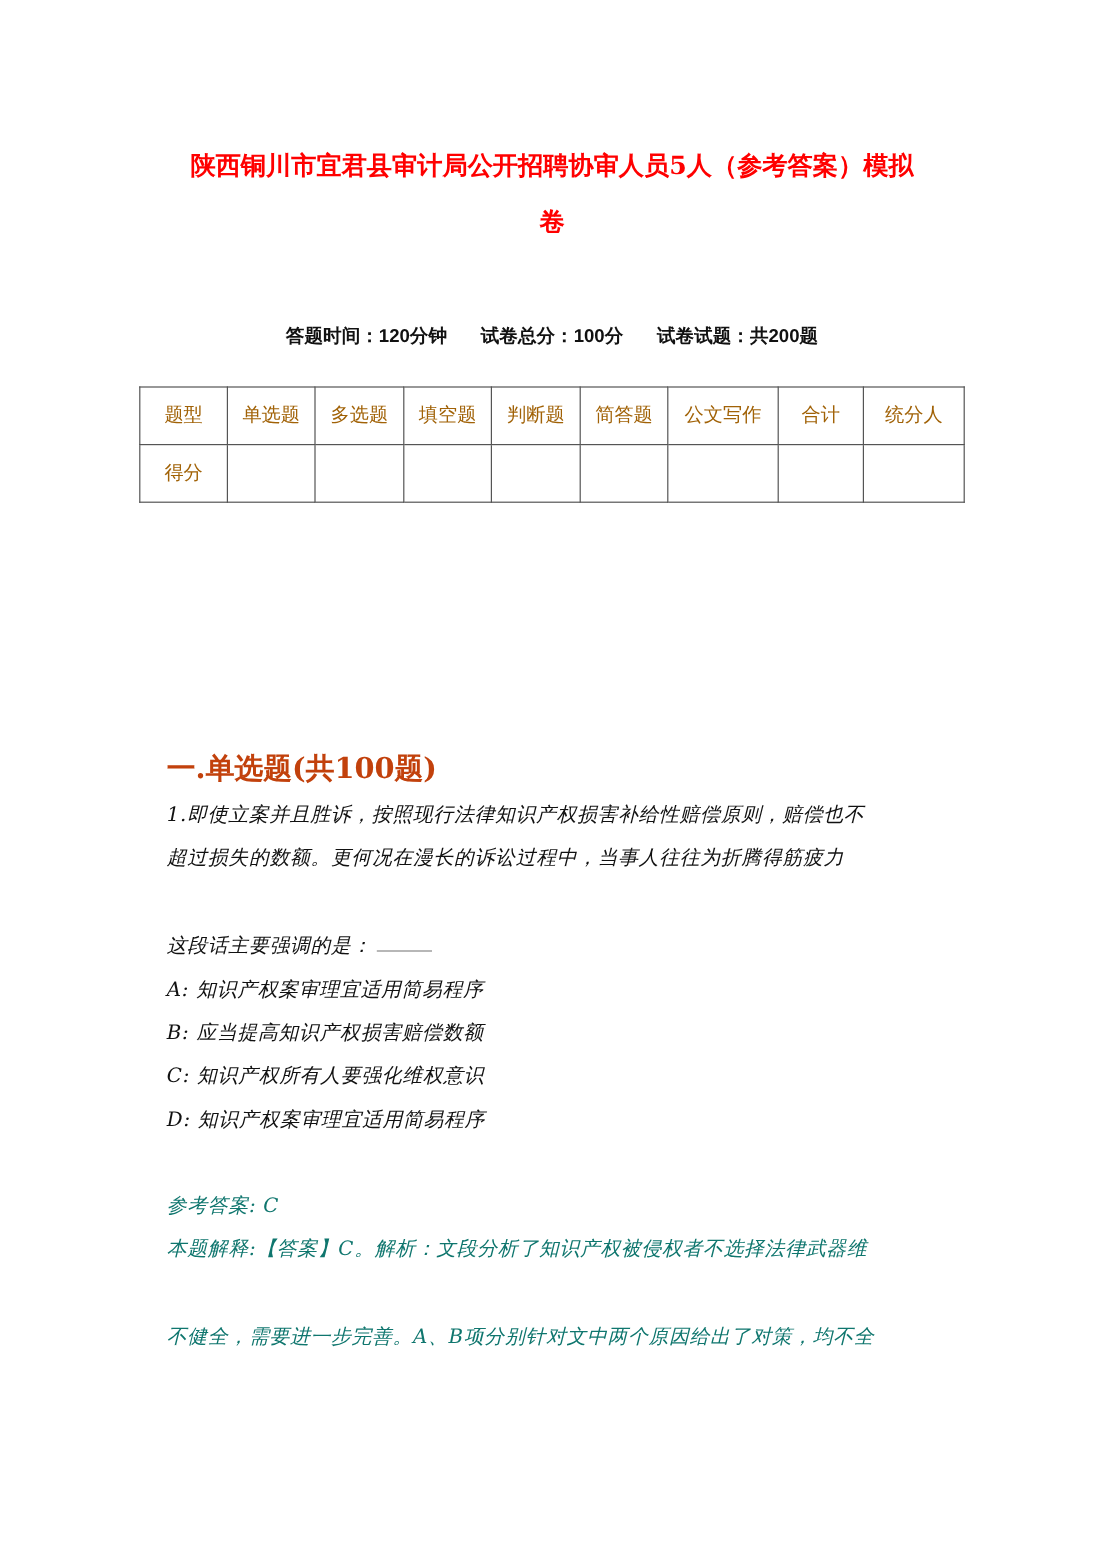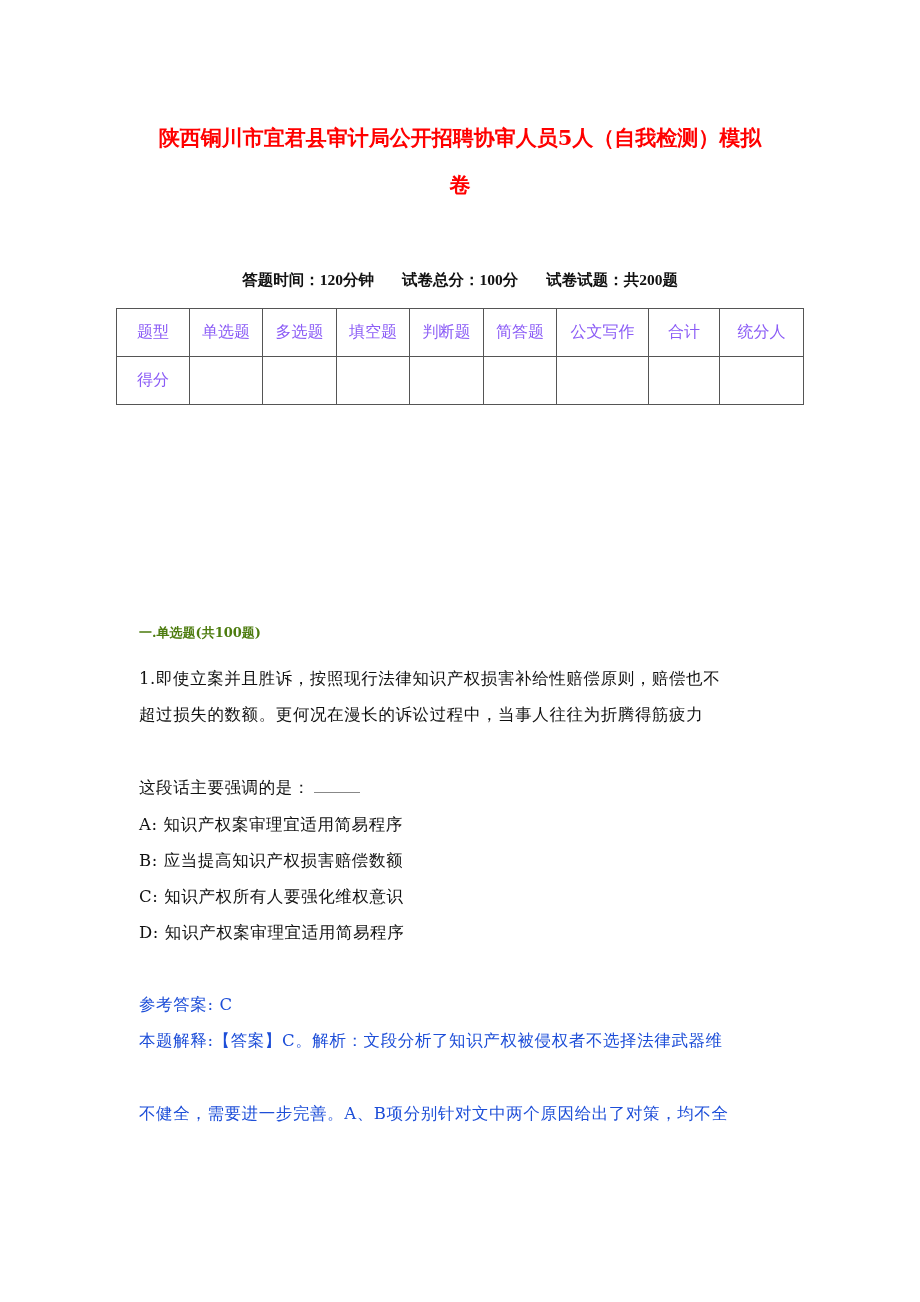--- a/index.html
+++ b/index.html
@@ -7,49 +7,49 @@
   .page { position: absolute; left: 0; top: 0; width: 920px; height: 1302px; background: #fff; }
   .title {
     position: absolute; left: 100px; width: 720px; text-align: center;
     color: #ff0000; font-family: "DejaVu Serif", "Liberation Serif", serif;
     font-weight: bold; font-size: 21px; white-space: nowrap; margin: 0;
   }
   .title.l1 { top: 124px; }
   .title.l2 { top: 171px; }
   .meta {
     position: absolute; top: 270px; left: 0; width: 920px; text-align: center;
-    font-family: Liberation Serif, serif; font-weight: bold;
+    font-family: Liberation Sans, sans-serif; font-weight: bold;
     font-size: 15.5px; color: #111; white-space: nowrap;
   }
   .meta span { display: inline-block; }
   .meta .gap { width: 28px; }
   table.score {
-    position: absolute; left: 116px; top: 308px; border-collapse: collapse;
-    font-family: "DejaVu Sans", "Liberation Sans", sans-serif; font-size: 16px; color: #8b5cf6;
+    position: absolute; left: 116px; top: 322px; border-collapse: collapse;
+    font-family: "DejaVu Sans", "Liberation Sans", sans-serif; font-size: 16px; color: #a16207;
   }
   table.score td {
     border: 1px solid #555; text-align: center; vertical-align: middle; padding: 0;
     height: 47px;
   }
   .section {
     position: absolute; left: 139px; top: 624px; font-family: "DejaVu Serif", "Liberation Serif", serif;
-    font-weight: bold; font-size: 13px; color: #4d7c0f; white-space: nowrap;
+    font-weight: bold; font-size: 24px; color: #c2410c; white-space: nowrap;
   }
   .line {
     position: absolute; left: 139px; font-family: "DejaVu Serif", "Liberation Serif", serif;
-    font-size: 16.5px; color: #111; white-space: nowrap; letter-spacing: 0.6px;
+    font-size: 16.5px; color: #111; white-space: nowrap; letter-spacing: 0.6px; font-style: italic;
   }
-  .red { color: #1d4ed8; }
+  .red { color: #0f766e; }
   .blank { display: inline-block; width: 46px; border-bottom: 1px solid #888; height: 14px; vertical-align: baseline; margin-left: 4px; }
 </style>
 </head>
 <body>
 
 <div class="page">
-  <h1 class="title l1">陕西铜川市宜君县审计局公开招聘协审人员5人（自我检测）模拟</h1>
+  <h1 class="title l1">陕西铜川市宜君县审计局公开招聘协审人员5人（参考答案）模拟</h1>
   <h1 class="title l2">卷</h1>
 
   <div class="meta">
     <span>答题时间：120分钟</span><span class="gap"></span><span>试卷总分：100分</span><span class="gap"></span><span>试卷试题：共200题</span>
   </div>
 
   <table class="score">
     <tbody>
         <tr>
       <td style="width:72px">题型</td>

